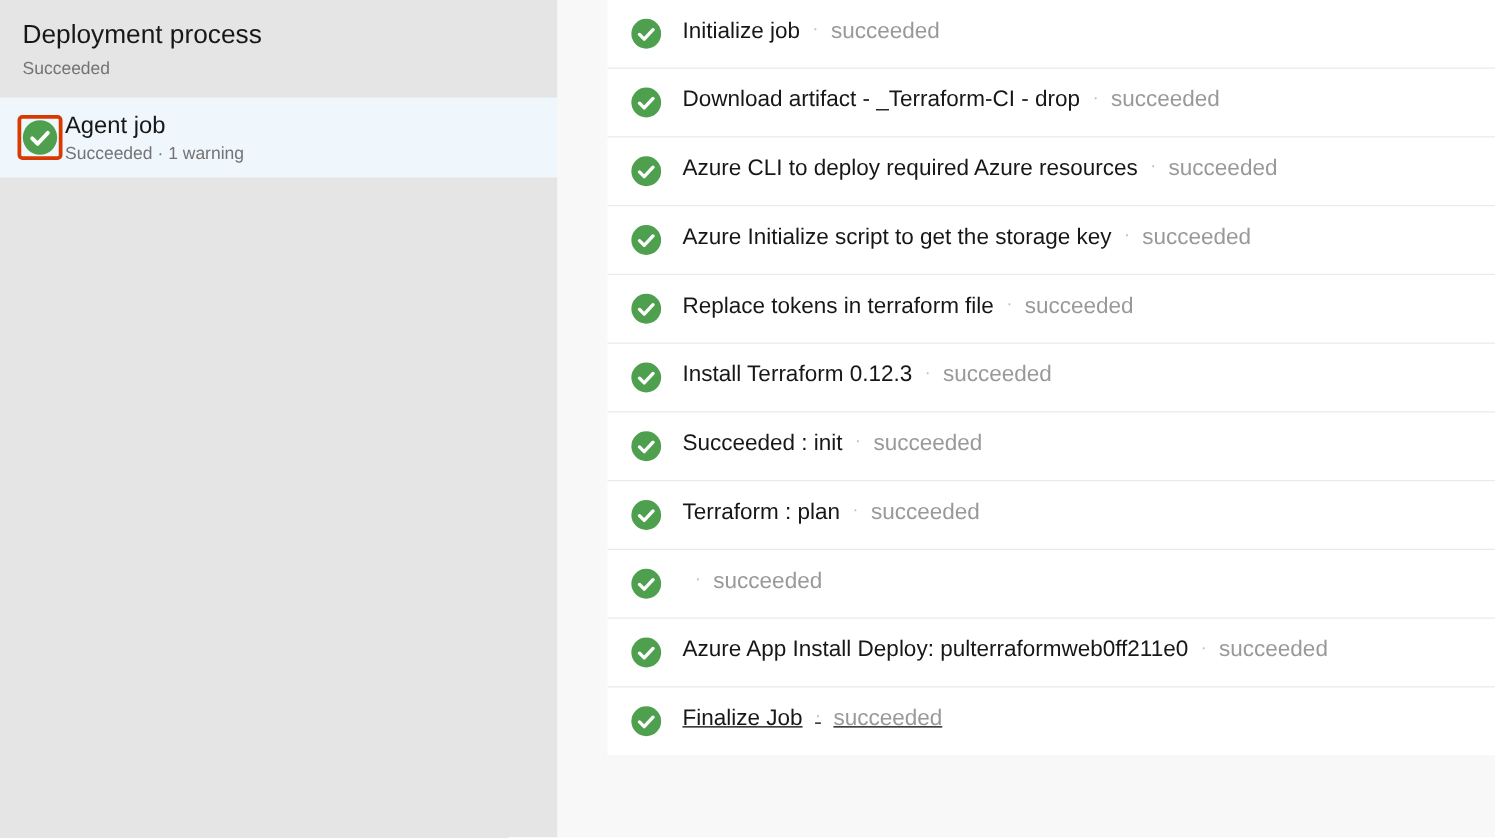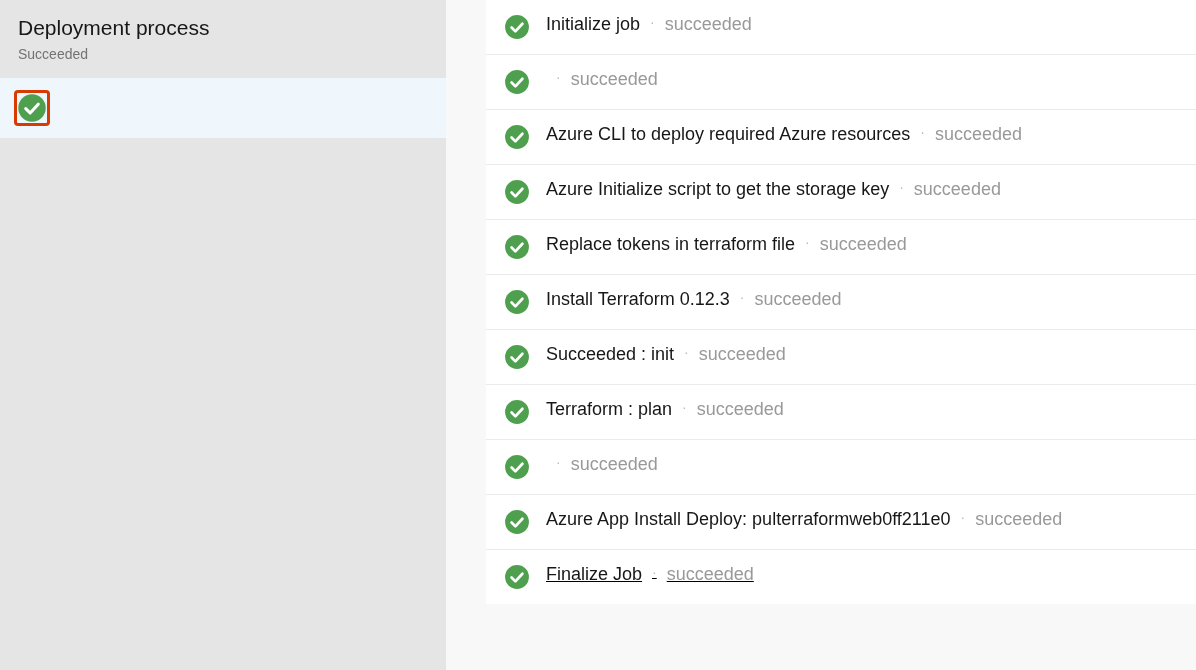--- a/index.html
+++ b/index.html
@@ -121,40 +121,45 @@
     <div class="sidebar-status">Succeeded</div>
   </div>
   <div class="sidebar-item">
     <div class="sidebar-item-icon-wrap">
       <svg class="check-circle" viewBox="0 0 24 24">
         <circle cx="12" cy="12" r="11" fill="#4ea04e"></circle>
         <path d="M7 12.5 L10.5 16 L17 9" stroke="#ffffff" stroke-width="2.5" fill="none" stroke-linecap="round" stroke-linejoin="round"></path>
       </svg>
     </div>
     <div class="sidebar-item-content">
+      <div class="sidebar-item-title">Agent job</div>
+      <div class="sidebar-item-sub">
+        <span>Succeeded</span> · <span>1 warning</span>
+      </div>
     </div>
   </div>
 </div>
 
 <div class="main">
   <div class="task-list" id="task-list">
       <div class="task-row">
         <div class="task-icon"><svg class="check-circle" viewBox="0 0 24 24">
             <circle cx="12" cy="12" r="11" fill="#4ea04e"></circle>
             <path d="M7 12.5 L10.5 16 L17 9" stroke="#ffffff" stroke-width="2.5" fill="none" stroke-linecap="round" stroke-linejoin="round"></path>
           </svg></div>
         <span class="task-name">Initialize job</span>
         <span class="task-dot">·</span>
         <span class="task-status">succeeded</span>
       </div>
       <div class="task-row">
         <div class="task-icon"><svg class="check-circle" viewBox="0 0 24 24">
             <circle cx="12" cy="12" r="11" fill="#4ea04e"></circle>
             <path d="M7 12.5 L10.5 16 L17 9" stroke="#ffffff" stroke-width="2.5" fill="none" stroke-linecap="round" stroke-linejoin="round"></path>
           </svg></div>
+        <span class="task-name">Download artifact - _Terraform-CI - drop</span>
         <span class="task-dot">·</span>
         <span class="task-status">succeeded</span>
       </div>
       <div class="task-row">
         <div class="task-icon"><svg class="check-circle" viewBox="0 0 24 24">
             <circle cx="12" cy="12" r="11" fill="#4ea04e"></circle>
             <path d="M7 12.5 L10.5 16 L17 9" stroke="#ffffff" stroke-width="2.5" fill="none" stroke-linecap="round" stroke-linejoin="round"></path>
           </svg></div>
         <span class="task-name">Azure CLI to deploy required Azure resources</span>
         <span class="task-dot">·</span>

